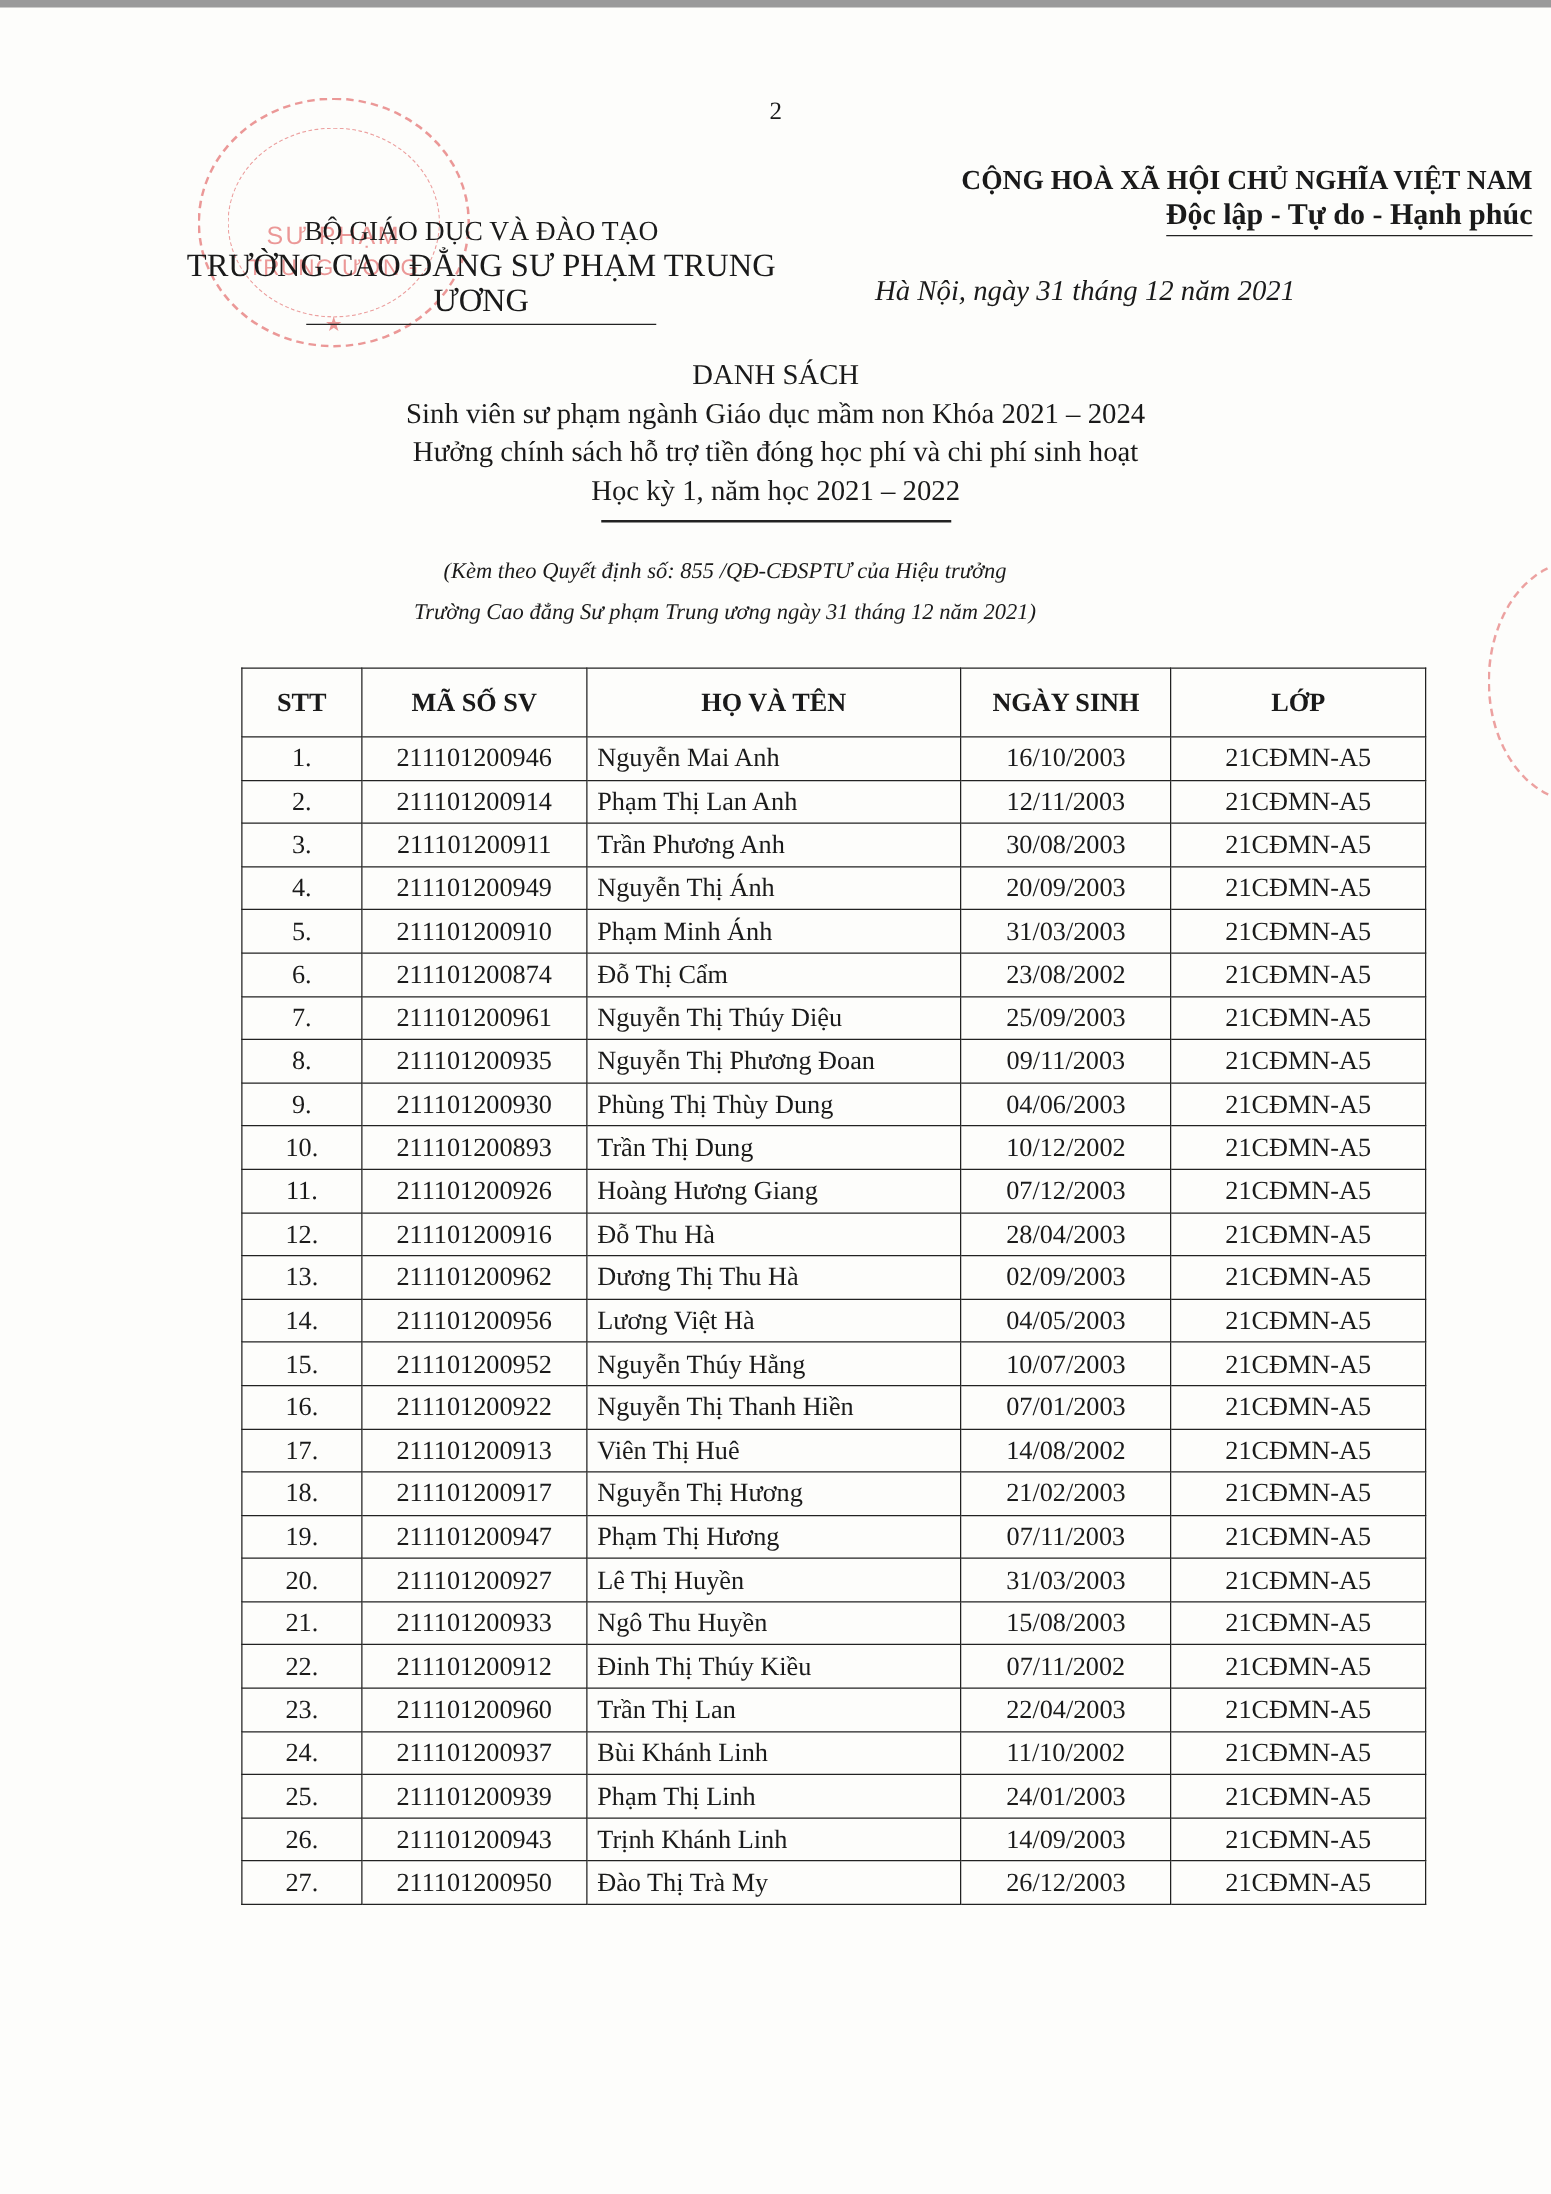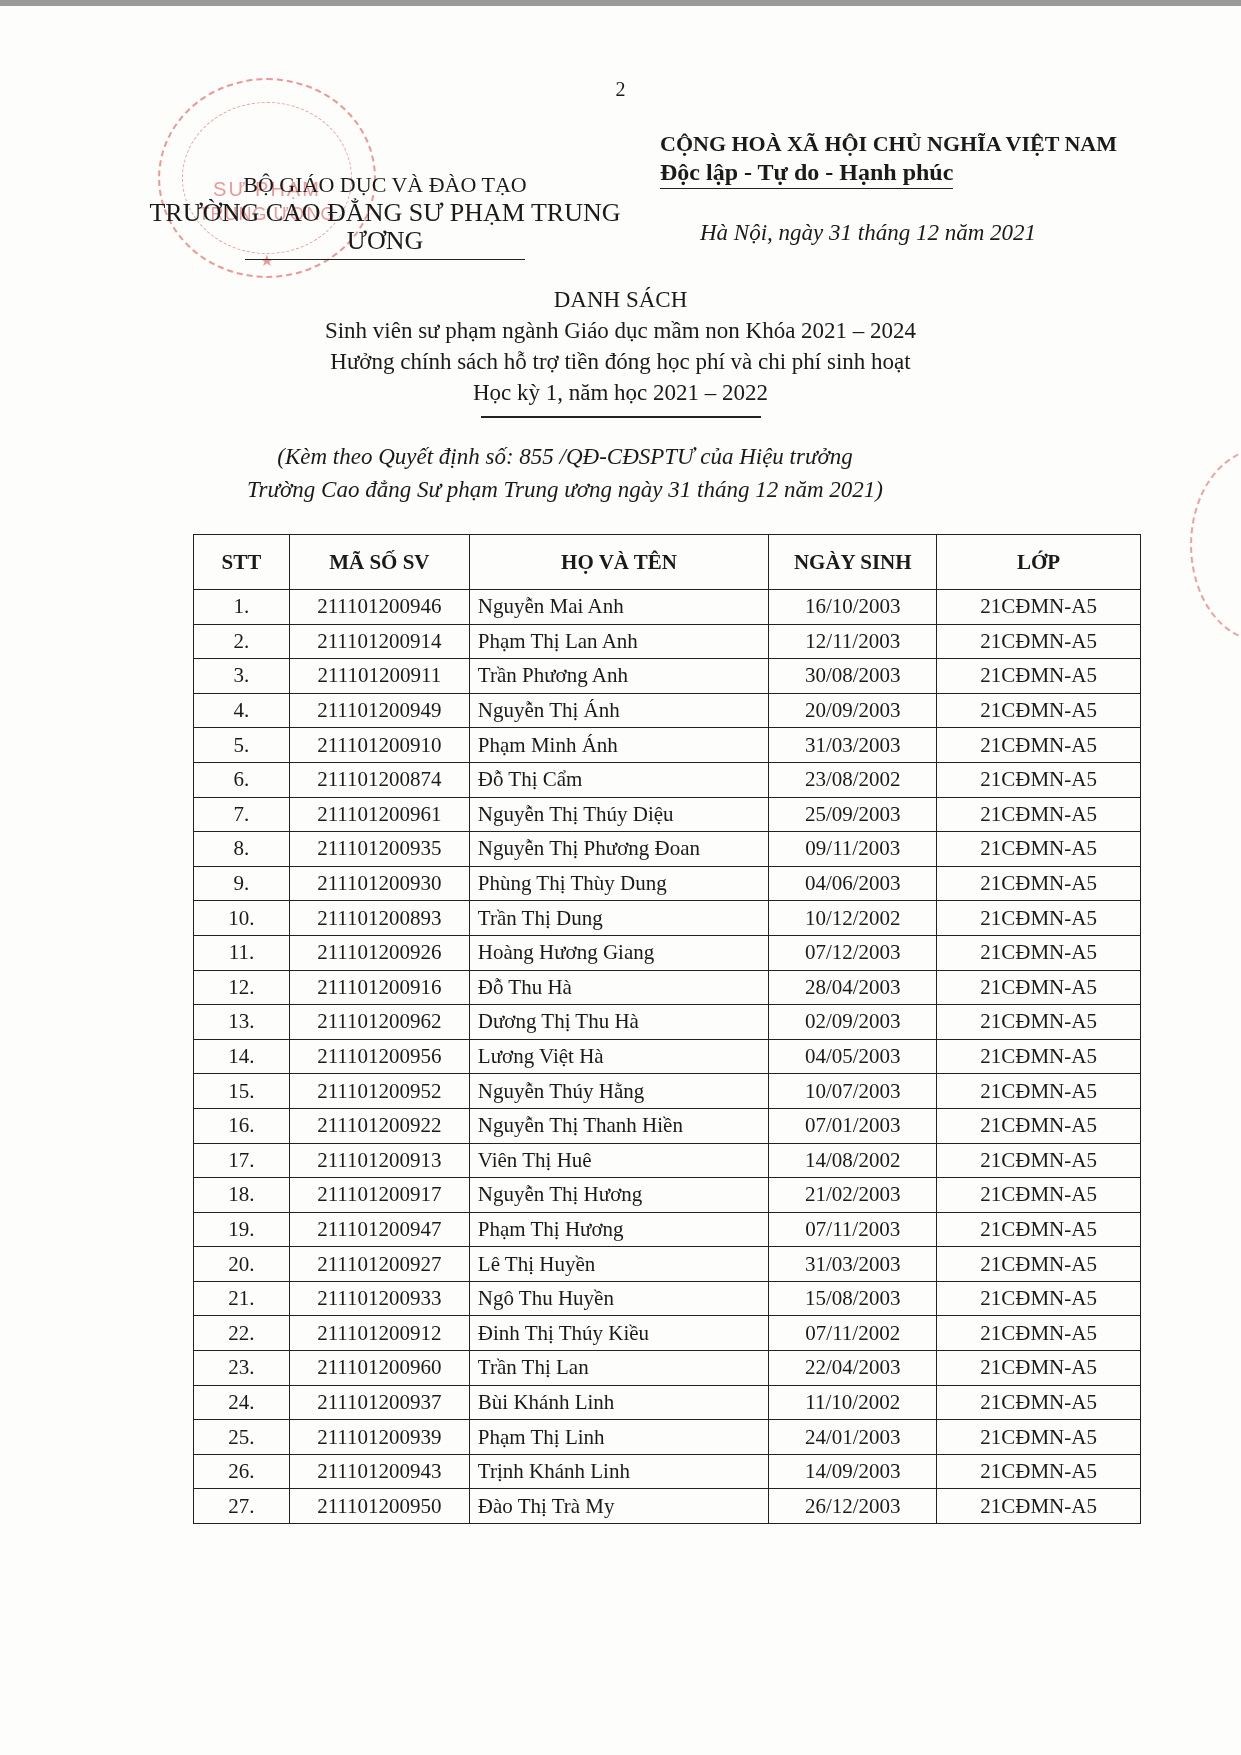--- a/index.html
+++ b/index.html
@@ -7,27 +7,27 @@
     width: 1241px; height: 1755px; position: relative; overflow: hidden;
     background: #fdfdfb;
     font-family: "Liberation Serif", "DejaVu Serif", serif;
     color: #1a1a1a;
   }
   .page-number { position: absolute; top: 78px; left: 0; width: 1241px; text-align: center; font-size: 20px; }
   .left-header { position: absolute; top: 130px; left: 120px; width: 530px; text-align: center; margin-top: 41px; }
   .left-header .l1 { font-size: 22px; line-height: 28px; }
   .left-header .l2 { font-size: 26px; line-height: 28px; font-weight: normal; }
   .left-header .rule { width: 280px; height: 1px; background: #222; margin: 4px auto 0; }
-  .right-header { position: absolute; top: 130px; left: 660px; width: 530px; text-align: left; }
+  .right-header { position: absolute; top: 130px; left: 696px; width: 530px; text-align: right; }
   .right-header .l1 { font-size: 22px; line-height: 28px; font-weight: bold; }
   .right-header .l2 { font-size: 24px; line-height: 28px; font-weight: bold; display: inline-block; border-bottom: 1.5px solid #222; padding-bottom: 2px; }
   .date-line { position: absolute; top: 220px; left: 700px; font-size: 23px; font-style: italic; }
   .title-block { position: absolute; top: 284px; left: 0; width: 1241px; text-align: center; font-weight: normal; font-size: 23px; line-height: 31px; }
   .title-block .rule { width: 280px; height: 1.5px; background: #222; margin: 8px auto 0; }
-  .attach-block { position: absolute; top: 440px; left: 1px; width: 1128px; text-align: center; font-style: italic; font-size: 23px; line-height: 33px; }
+  .attach-block { position: absolute; top: 440px; left: 16px; width: 1128px; text-align: center; font-style: italic; font-size: 18px; line-height: 33px; }
   table.roster {
     position: absolute; top: 534px; left: 193px;
     border-collapse: collapse; width: 948px;
     font-size: 21px;
   }
   table.roster th, table.roster td { border: 1.5px solid #222; padding: 0 8px; height: 33.6px; }
   table.roster th { height: 54px; font-weight: bold; font-size: 21px; }
   col.c-stt { width: 96px; } col.c-id { width: 180px; } col.c-name { width: 300px; } col.c-dob { width: 168px; } col.c-cls { width: 204px; }
   td.center, th { text-align: center; }
   td.left { text-align: left; }

